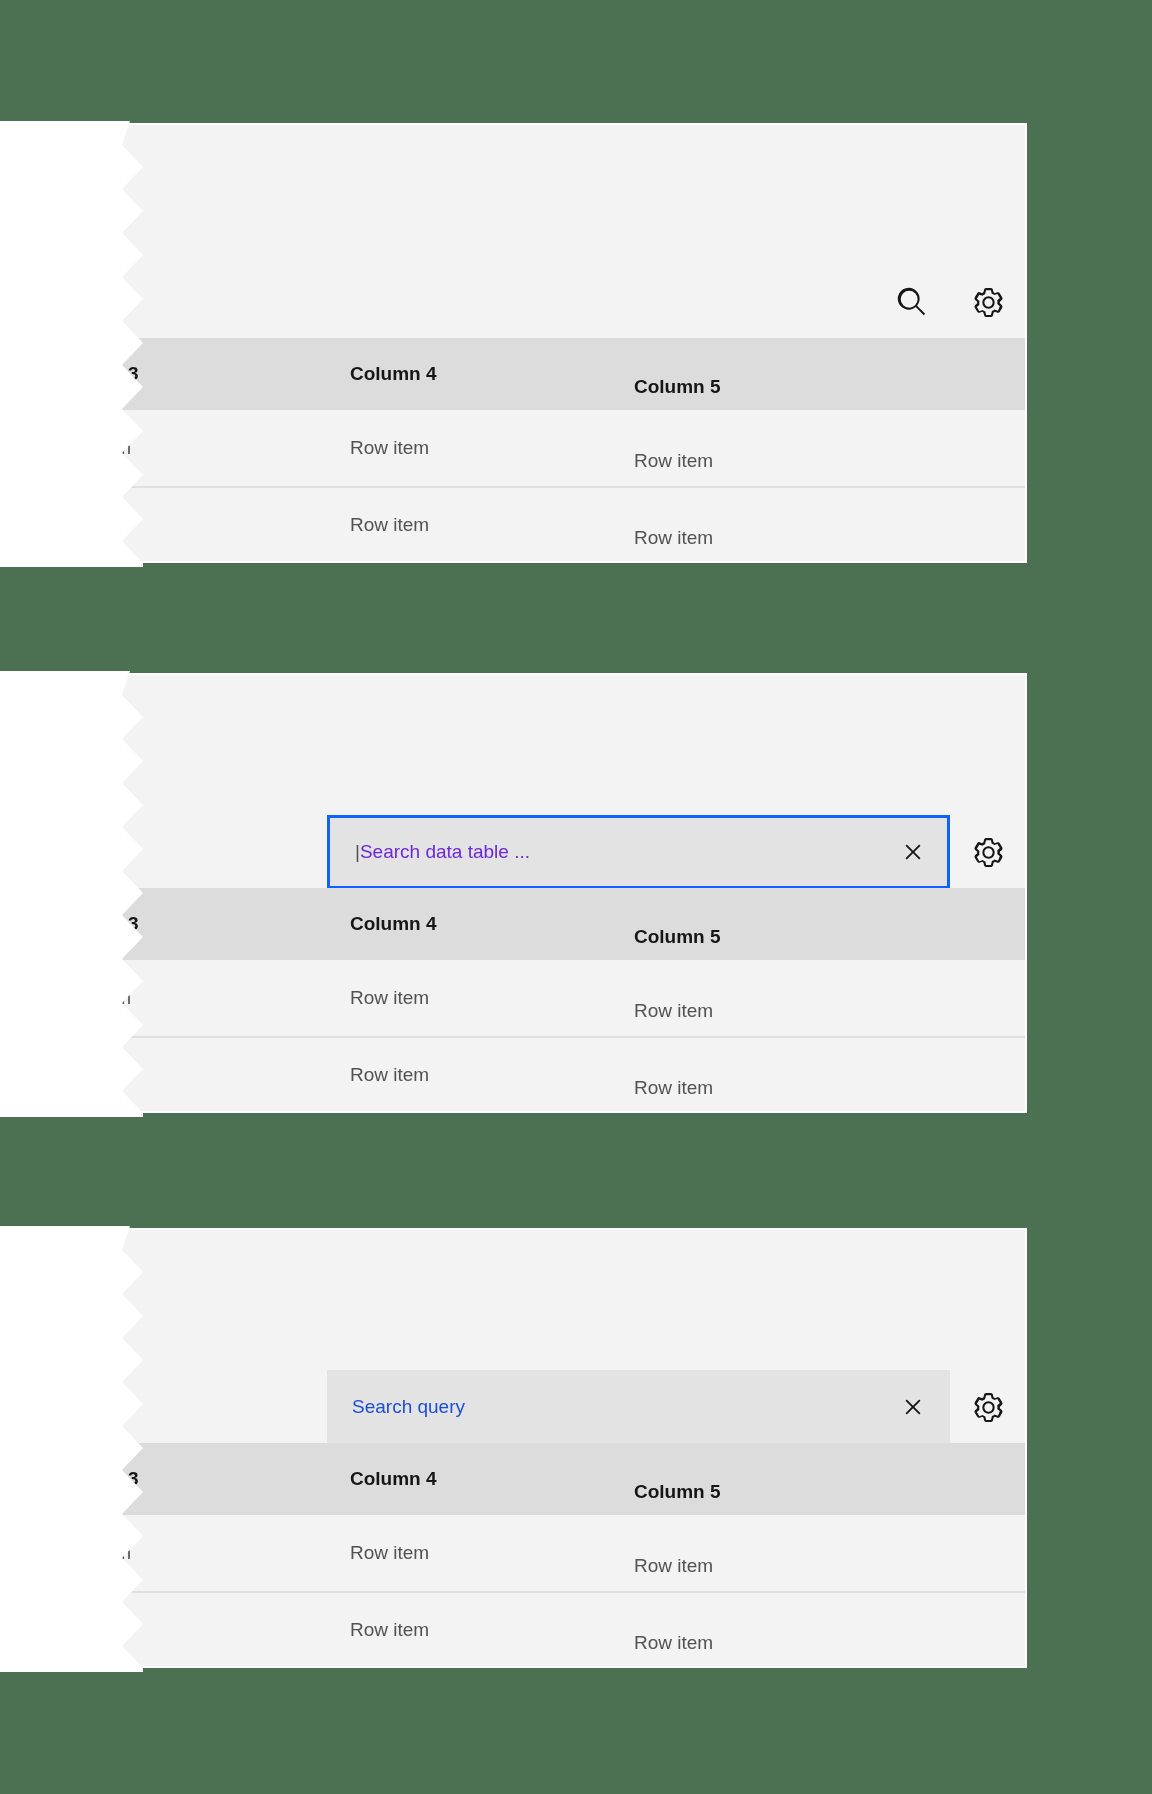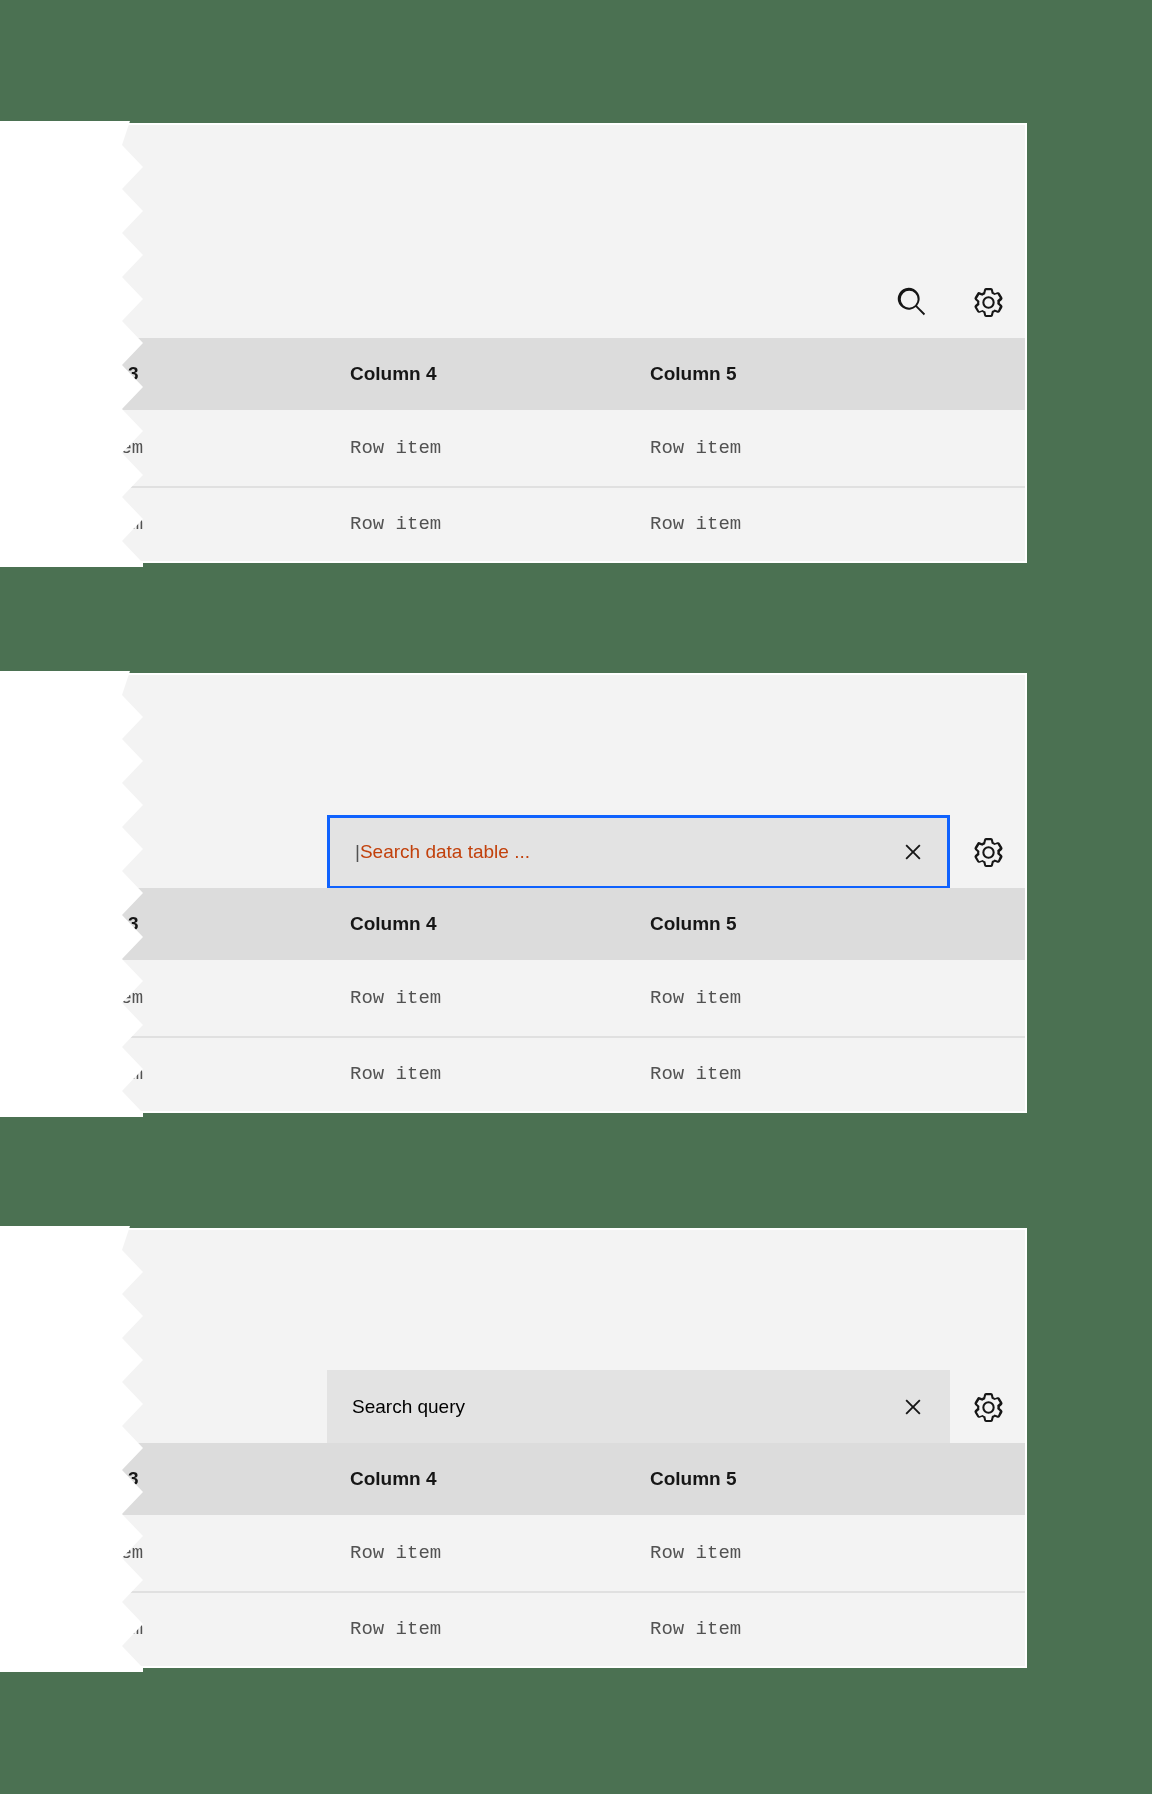--- a/index.html
+++ b/index.html
@@ -47,48 +47,48 @@
     width: 623px; height: 74px;
     background: #e3e3e3;
     display: flex; align-items: center;
     padding: 0 70px 0 25px;
     font-size: 19px;
     white-space: nowrap;
     overflow: hidden;
   }
   .search-field.focused { border: 3px solid #0f62fe; }
   .cursor { color: #525252; }
-  .placeholder { color: #c2410c; text-align: center; }
-  .query-text { color: #000000; }
+  .placeholder { color: #6d28d9; text-align: center; }
+  .query-text { color: #1d4ed8; }
 
   .thead {
     position: absolute;
     left: 0; top: 213px;
     width: 100%; height: 72px;
     background: #dcdcdc;
   }
   .row {
     position: absolute;
-    left: 0; width: 100%; font-family: Liberation Mono, monospace;
+    left: 0; width: 100%;
   }
   .row1 { top: 285px; height: 76px; }
   .row2 { top: 361px; height: 75px; border-top: 2px solid #e0e0e0; }
 
   .cell {
     position: absolute;
     top: 0;
     white-space: nowrap;
     font-size: 19px;
   }
   .thead .cell { line-height: 72px; font-weight: 700; color: #161616; }
   .row1 .cell  { line-height: 76px; color: #525252; }
   .row2 .cell  { line-height: 73px; color: #525252; }
   .c3 { left: -70px; }
   .c4 { left: 228px; text-align: right; }
-  .c5 { left: 528px; }
+  .c5 { left: 512px; margin-top: 13px; }
 </style>
 </head>
 <body>
 
 <div class="stage">
 
   <section class="panel panel-1">
     <div class="card">
       <div class="toolbar">
         <button class="icon-btn btn-search">

